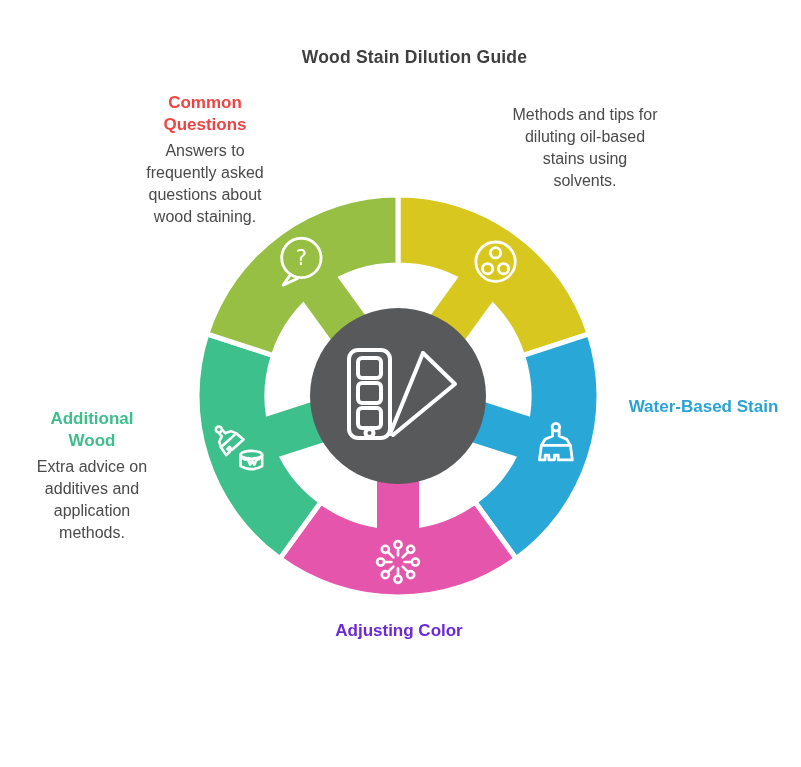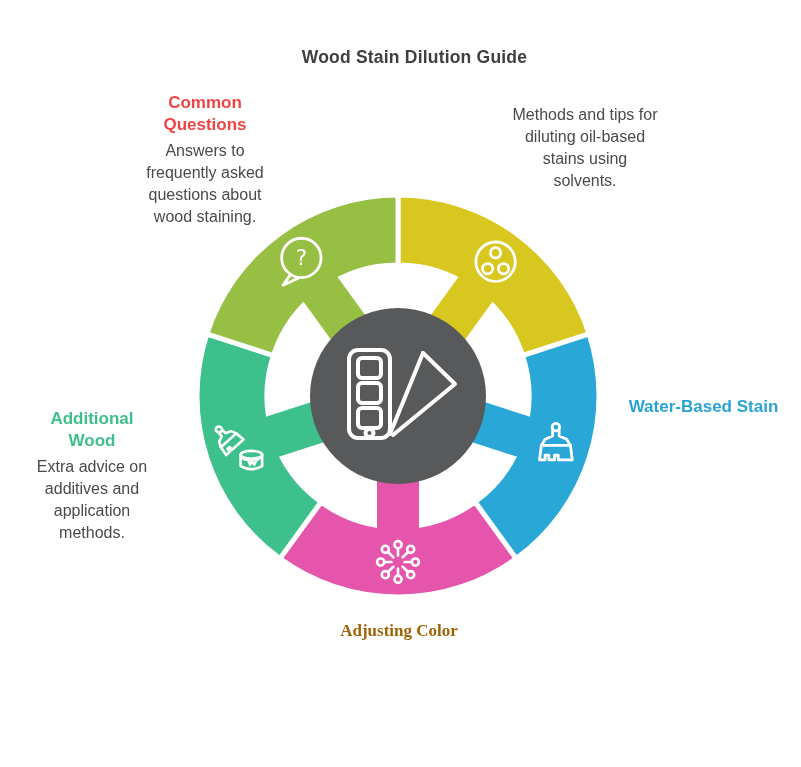--- a/index.html
+++ b/index.html
@@ -151,16 +151,16 @@
   <div class="label-block pos-water">
     <h2 style="color: rgb(41, 163, 212);">Water-Based Stain</h2>
   </div>
 
   <div class="label-block pos-additional">
     <h2 style="color: rgb(61, 190, 139);">Additional Wood</h2>
     <p>Extra advice on additives and application methods.</p>
   </div>
 
   <div class="label-block pos-adjusting">
-    <h2 style="color: #a16207; font-family: Liberation Serif, serif;">Adjusting Color</h2>
+    <h2 style="color: #6d28d9;">Adjusting Color</h2>
   </div>
 
 </div>
 
 </body></html>

